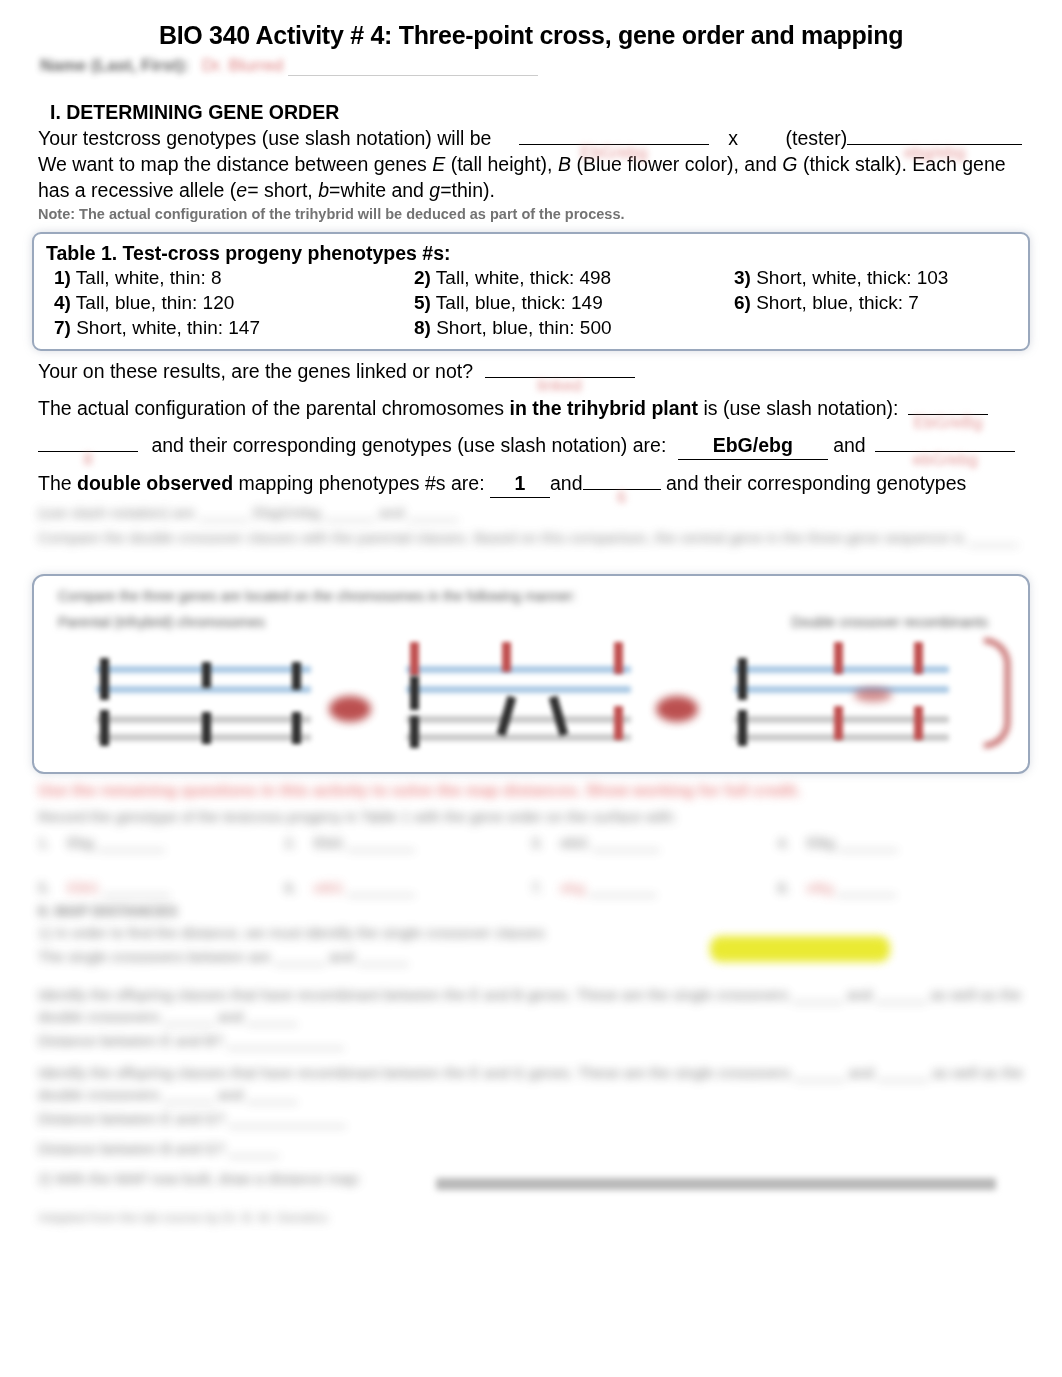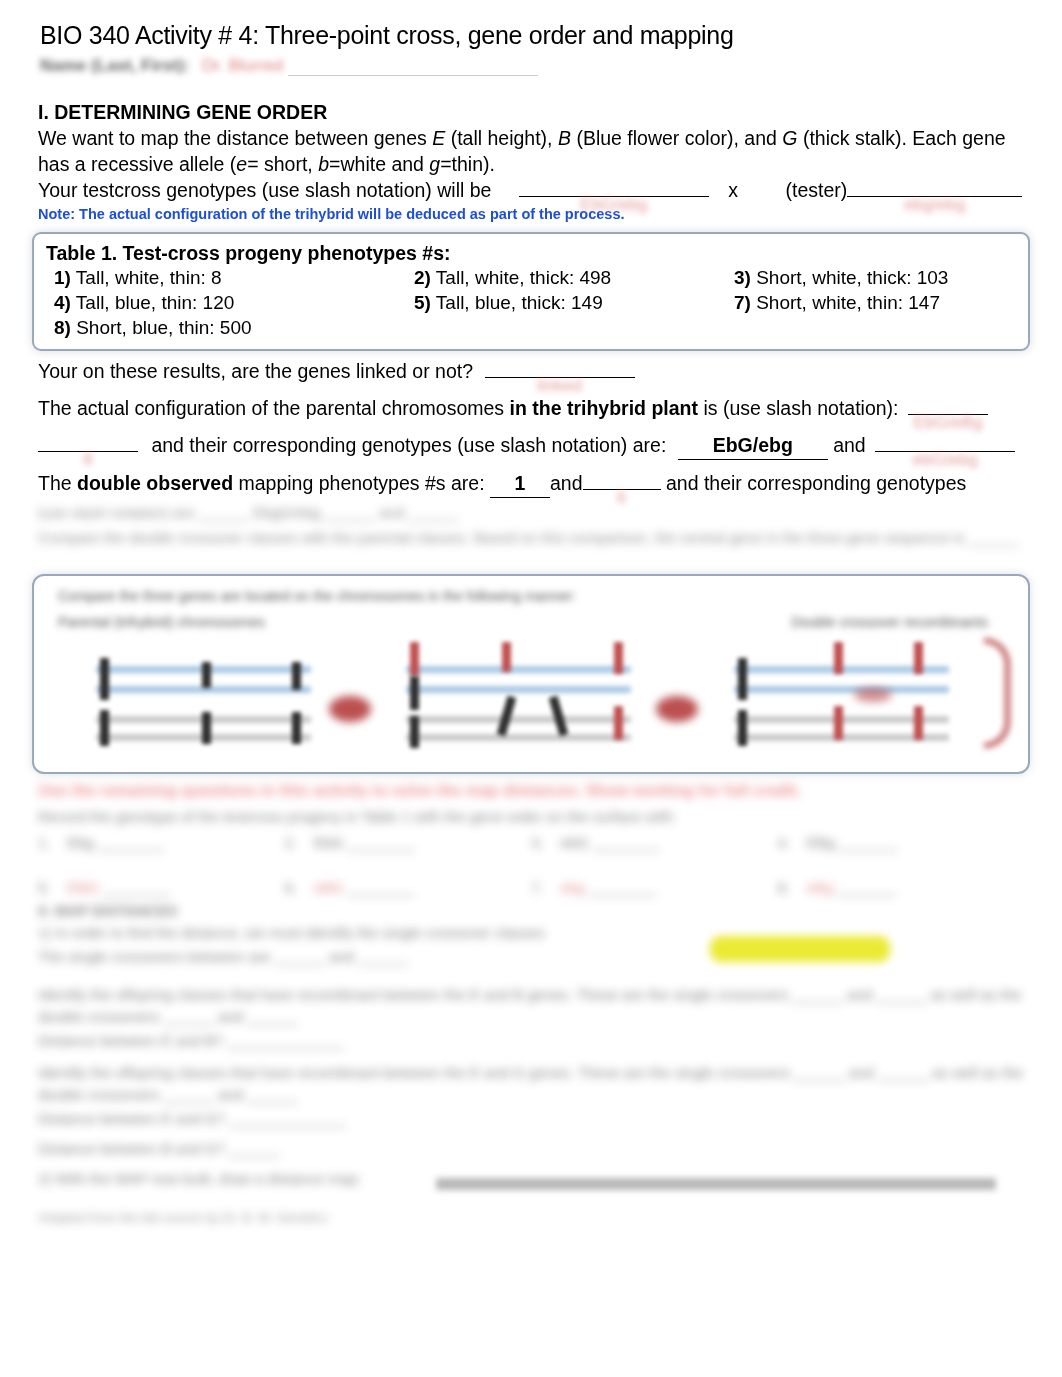--- a/index.html
+++ b/index.html
@@ -13,22 +13,23 @@
   }
   .page {
     position: relative;
     width: 1062px;
     height: 1377px;
     padding: 0;
   }
 
   
   .title {
+    text-align: center;
     font-size: 25px;
-    font-weight: normal;
+    font-weight: bold;
     letter-spacing: -0.3px;
     padding: 22px 40px 4px 40px;
     line-height: 1.1;
   }
 
   
   .blurline {
     filter: blur(3.4px);
     opacity: 0.85;
     user-select: none;
@@ -57,24 +58,25 @@
   
   .body {
     padding: 0 38px;
     font-size: 19.5px;
     line-height: 1.33;
   }
   .sec-head {
     font-weight: bold;
     font-size: 19.5px;
     margin-bottom: 1px;
+    margin-left: 12px;
   }
   .para { margin-bottom: 0px; }
   .note {
-    color: #1d4ed8;
+    color: #737373;
     font-weight: bold;
     font-size: 14.5px;
     margin-top: 1px;
     margin-bottom: 7px;
   }
   em.g { font-style: italic; }
   .blank-ans {
     display: inline-block;
     border-bottom: 1.6px solid #000;
     position: relative;
@@ -188,46 +190,47 @@
   <div class="namerow">
     <span class="blurline greyink" style="font-weight:bold;font-size:17px;">Name (Last, First):</span>
     <span class="blurline redink" style="font-size:17px;margin-left:8px;">Dr. Blurred</span>
     <span class="rule"></span>
   </div>
 
   <div class="body">
 
     <div class="sec-head">I. DETERMINING GENE ORDER</div>
 
-    <div class="para">
-      <span>We want to map the distance between genes </span><em class="g">E</em><span> (tall height), </span><em class="g">B</em><span> (Blue flower color), and </span><em class="g">G</em><span> (thick stalk). Each gene has a recessive allele (</span><em class="g">e</em><span>= short, </span><em class="g">b</em><span>=white and </span><em class="g">g</em><span>=thin).</span>
-    </div>
-
     <div class="para" style="position:relative;">
       <span>Your testcross genotypes (use slash notation) will be</span>
       <span class="blank-ans" style="width:190px;margin-left:22px;">
         <span class="ansfill">EbG/ebg</span>
       </span>
       <span style="margin:0 14px;">x</span>
       <span style="margin-left:28px;">(tester)</span><span class="blank-ans" style="width:175px;">
         <span class="ansfill">ebg/ebg</span>
       </span>
+    </div>
+
+    <div class="para">
+      <span>We want to map the distance between genes </span><em class="g">E</em><span> (tall height), </span><em class="g">B</em><span> (Blue flower color), and </span><em class="g">G</em><span> (thick stalk). Each gene has a recessive allele (</span><em class="g">e</em><span>= short, </span><em class="g">b</em><span>=white and </span><em class="g">g</em><span>=thin).</span>
     </div>
 
     <div class="note">Note: The actual configuration of the trihybrid will be deduced as part of the process.</div>
   </div>
 
   <div class="tablebox">
     <div class="caption">Table 1. Test-cross progeny phenotypes #s:</div>
     <div class="grid3">
       <div class="cell"><b>1)</b> <span>Tall, white, thin: 8</span></div>
       <div class="cell"><b>2)</b> <span>Tall, white, thick: 498</span></div>
       <div class="cell"><b>3)</b> <span>Short, white, thick: 103</span></div>
       <div class="cell"><b>4)</b> <span>Tall, blue, thin: 120</span></div>
       <div class="cell"><b>5)</b> <span>Tall, blue, thick: 149</span></div>
+      <div class="cell"><b>6)</b> <span>Short, blue, thick: 7</span></div>
       <div class="cell"><b>7)</b> <span>Short, white, thin: 147</span></div>
       <div class="cell"><b>8)</b> <span>Short, blue, thin: 500</span></div>
       <div class="cell"></div>
     </div>
   </div>
 
   <div class="body" style="margin-top:8px;">
 
     <div class="para" style="margin-bottom:11px;">
       <span>Your on these results, are the genes linked or not?</span>

